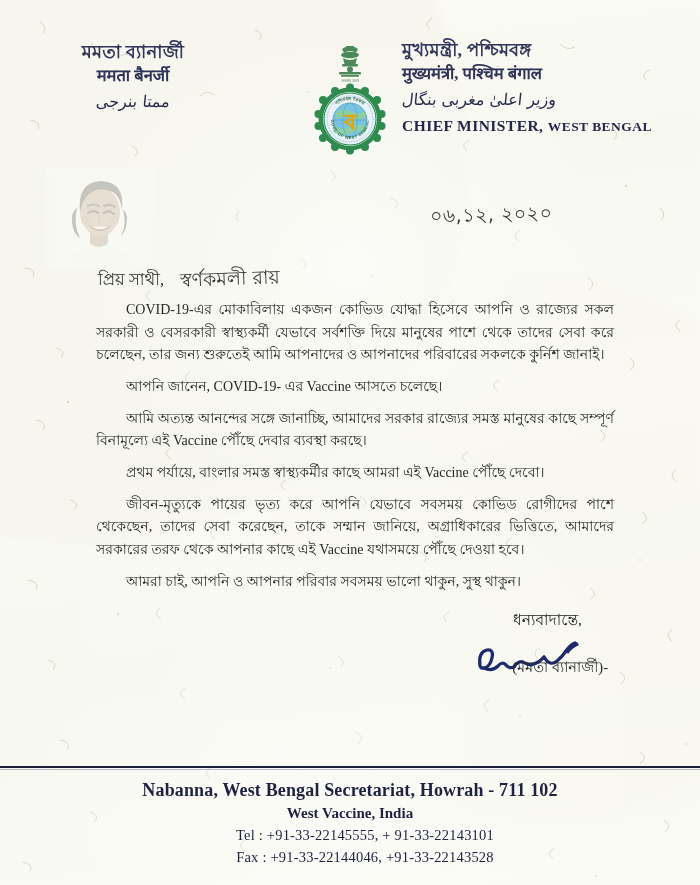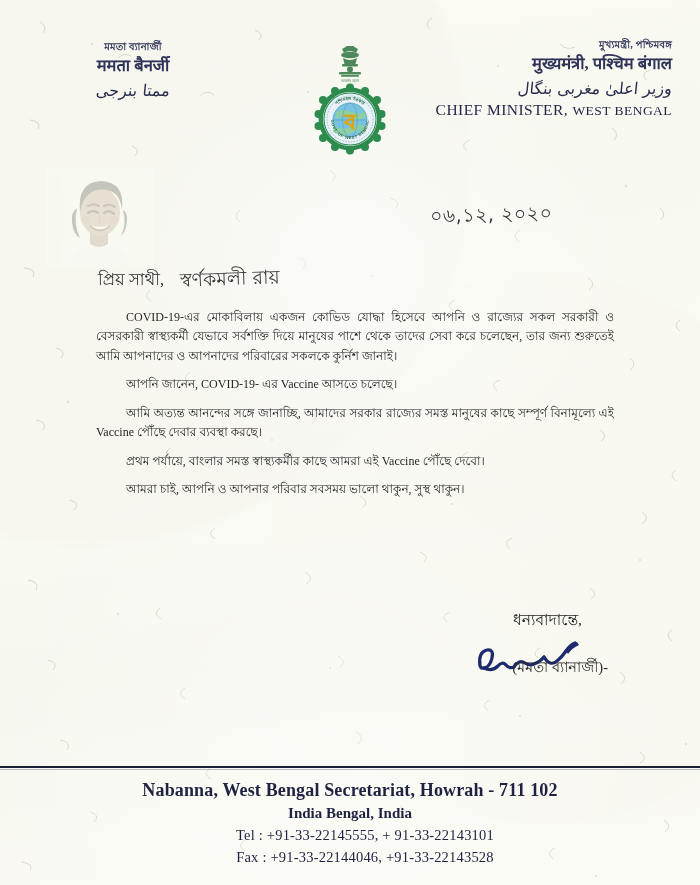--- a/index.html
+++ b/index.html
@@ -50,28 +50,28 @@
 
   .hdr-left {
     position: absolute;
     left: 18px; top: 40px;
     width: 230px;
     text-align: center;
     color: #2c3050;
   }
   .hdr-right {
     position: absolute;
-    right: 28px; top: 38px;
+    right: 8px; top: 38px;
     width: 290px;
-    text-align: right;
+    text-align: left;
     color: #2c3050;
   }
 
   .ln-bn {
-    font-size: 10px;
+    font-size: 18px;
     font-weight: 700;
     letter-spacing: .2px;
     line-height: 1.35;
     color: #32365a;
   }
   .ln-hi {
     font-size: 16.5px;
     font-weight: 700;
     line-height: 1.35;
     color: #2f3358;
@@ -90,23 +90,24 @@
     font-family: "Liberation Sans", sans-serif;
     font-size: 17px;
     font-weight: 700;
     color: #2b2f55;
     letter-spacing: .3px;
     margin-top: 3px;
   }
   .ln-en-serif {
     font-family: "Liberation Serif", serif;
     font-size: 15.5px;
-    font-weight: 400;
+    font-weight: 700;
     color: #23264a;
     letter-spacing: .45px;
+    margin-top: 5px;
     white-space: nowrap;
   }
   .ln-en-serif .small { font-size: 13.5px; }
 
   
   .emblem-wrap {
     position: absolute;
     left: 50%;
     transform: translateX(-50%);
     top: 38px;
@@ -144,24 +145,24 @@
     font-family: "DejaVu Sans", sans-serif;
     font-size: 19px;
     color: #3b3b3b;
     margin-left: 12px;
     transform: rotate(-2deg);
     display: inline-block;
   }
 
   .body-text {
     position: absolute;
-    left: 96px; top: 308px;
+    left: 96px; top: 299px;
     width: 518px;
     color: #272727;
-    font-size: 12px;
+    font-size: 14px;
     line-height: 1.62;
     text-align: justify;
   }
   .body-text p {
     text-indent: 30px;
     margin-bottom: 9px;
   }
 
   .closing {
     position: absolute;
@@ -443,20 +444,21 @@
   <div class="salutation">
     <span>প্রিয় সাথী,</span>
     <span class="hand">স্বর্ণকমলী রায়</span>
   </div>
 
   <div class="body-text">
     <p>COVID-19-এর মোকাবিলায় একজন কোভিড যোদ্ধা হিসেবে আপনি ও রাজ্যের সকল সরকারী ও বেসরকারী স্বাস্থ্যকর্মী যেভাবে সর্বশক্তি দিয়ে মানুষের পাশে থেকে তাদের সেবা করে চলেছেন, তার জন্য শুরুতেই আমি আপনাদের ও আপনাদের পরিবারের সকলকে কুর্নিশ জানাই।</p>
     <p>আপনি জানেন, COVID-19- এর Vaccine আসতে চলেছে।</p>
     <p>আমি অত্যন্ত আনন্দের সঙ্গে জানাচ্ছি, আমাদের সরকার রাজ্যের সমস্ত মানুষের কাছে সম্পূর্ণ বিনামূল্যে এই Vaccine পৌঁছে দেবার ব্যবস্থা করছে।</p>
     <p>প্রথম পর্যায়ে, বাংলার সমস্ত স্বাস্থ্যকর্মীর কাছে আমরা এই Vaccine পৌঁছে দেবো।</p>
+    <p>জীবন-মৃত্যুকে পায়ের ভৃত্য করে আপনি যেভাবে সবসময় কোভিড রোগীদের পাশে থেকেছেন, তাদের সেবা করেছেন, তাকে সম্মান জানিয়ে, অগ্রাধিকারের ভিত্তিতে, আমাদের সরকারের তরফ থেকে আপনার কাছে এই Vaccine যথাসময়ে পৌঁছে দেওয়া হবে।</p>
     <p>আমরা চাই, আপনি ও আপনার পরিবার সবসময় ভালো থাকুন, সুস্থ থাকুন।</p>
   </div>
 
   <div class="closing">ধন্যবাদান্তে,</div>
 
   <div class="signature">
     <svg width="130" height="46" viewBox="0 0 130 46">
       <g fill="none" stroke="#1d2a6b" stroke-width="3.2" stroke-linecap="round" stroke-linejoin="round">
         <path d="M14 30 q-2 -14 7 -16 q7 -1 5 8 q-2 9 -8 10 q-5 1 -4 -6"></path>
         <path d="M18 32 q8 4 14 -2 q4 -5 8 -1 q3 4 8 2"></path>
@@ -467,18 +469,18 @@
       <path d="M100 15 q5 -7 11 -9 l2 3 q-7 3 -11 9 z" fill="#1d2a6b"></path>
     </svg>
   </div>
 
   <div class="sign-name">(মমতা ব্যানার্জী)-</div>
 
   <div class="divider"></div>
 
   <div class="footer">
     <div class="foot-l1">Nabanna, West Bengal Secretariat, Howrah - 711 102</div>
-    <div class="foot-l2">India Bengal, India</div>
+    <div class="foot-l2">West Vaccine, India</div>
     <div class="foot-l3">Tel : +91-33-22145555, + 91-33-22143101</div>
     <div class="foot-l4">Fax : +91-33-22144046, +91-33-22143528</div>
   </div>
 
 </div>
 
 </body></html>

